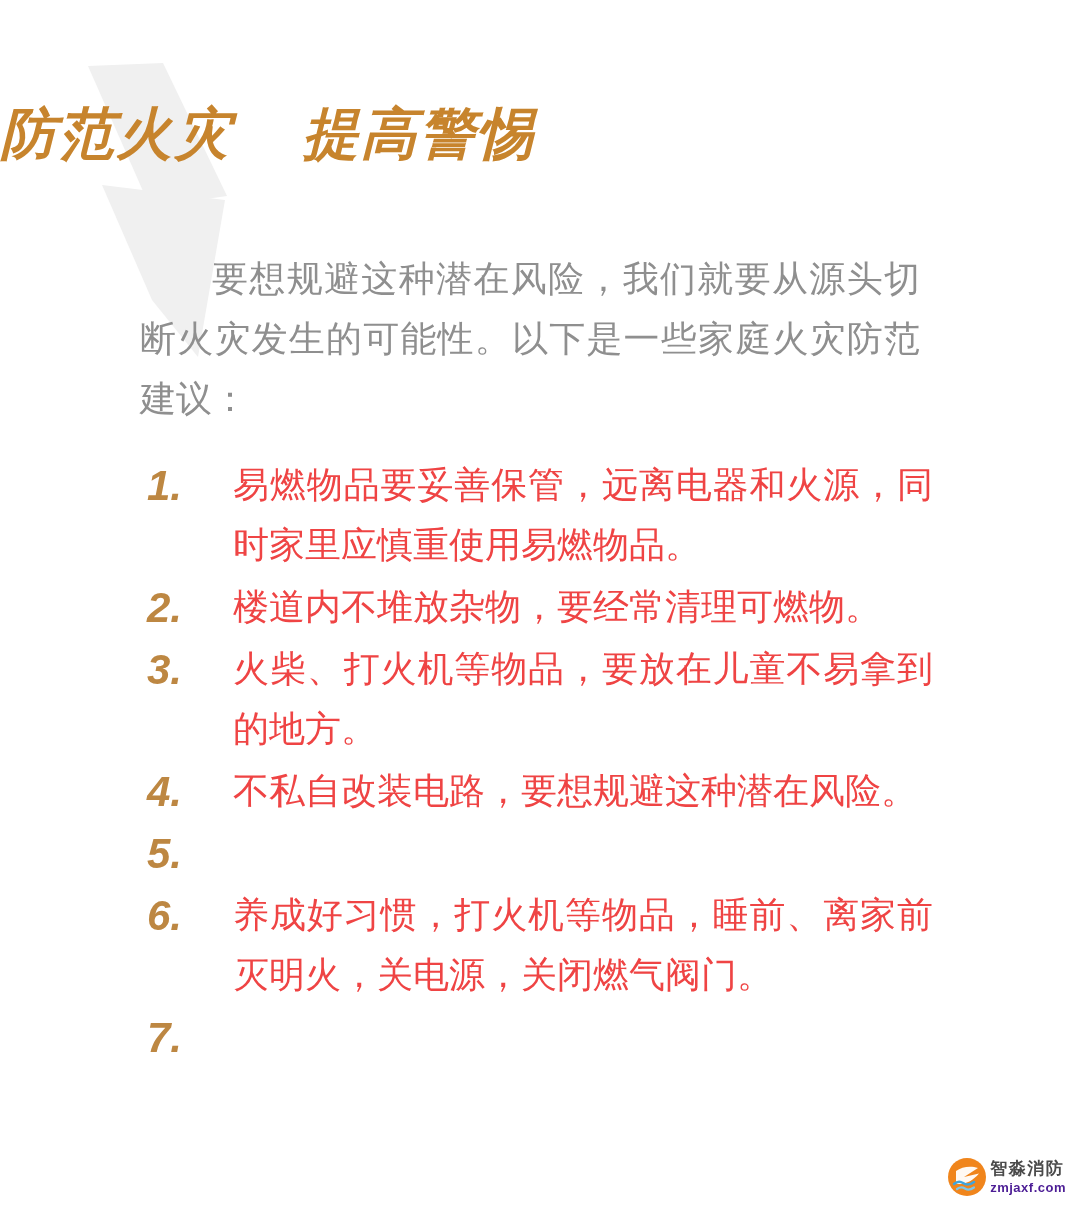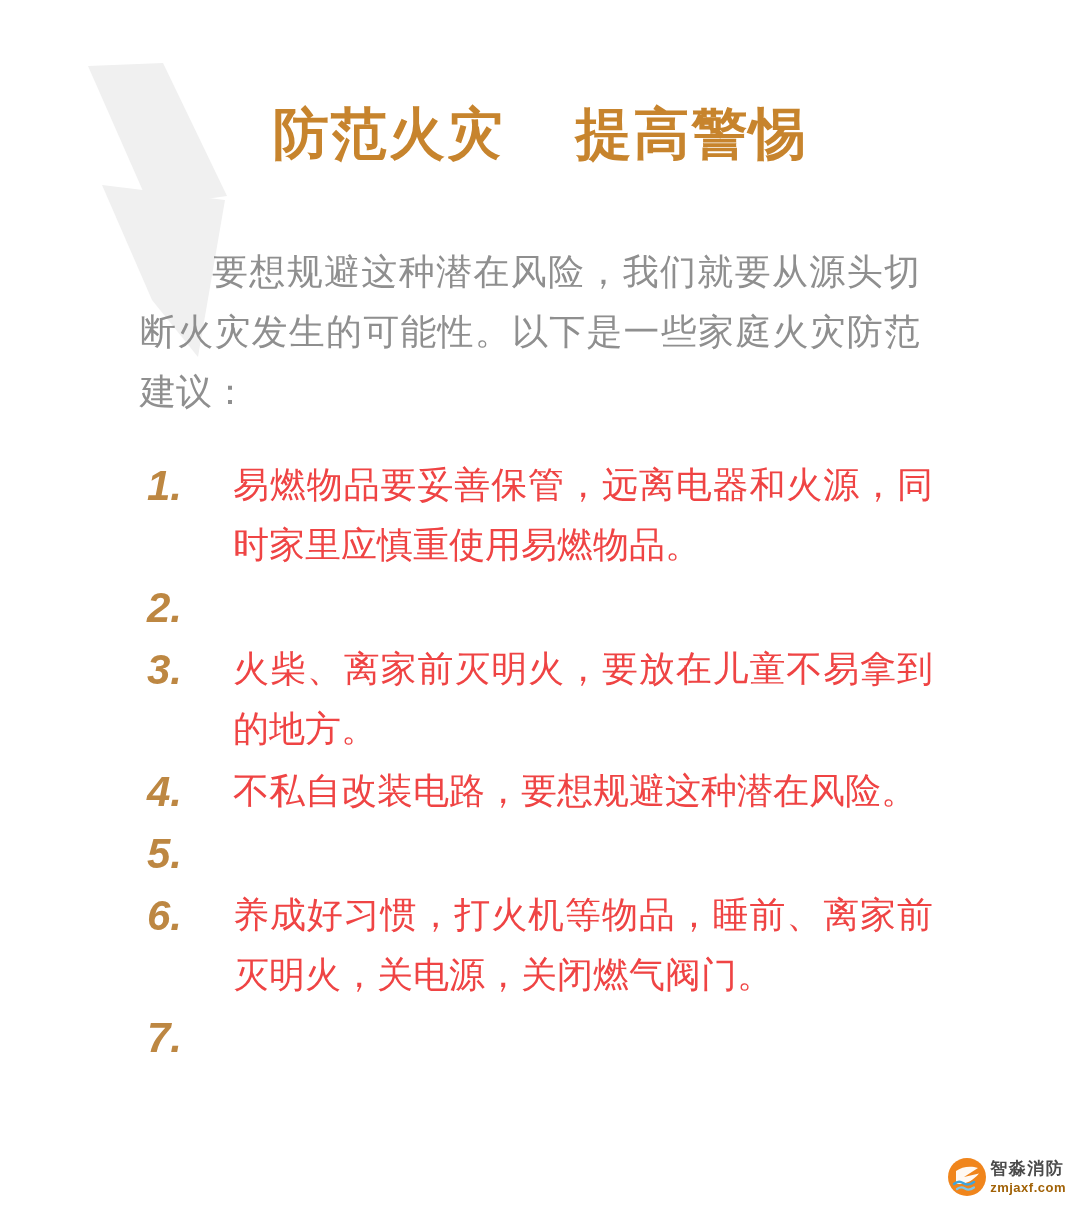--- a/index.html
+++ b/index.html
@@ -21,34 +21,35 @@
     height: 300px;
   }
 
   
   .title {
     position: absolute;
     top: 100px;
     left: 0;
     width: 100%;
     margin: 0;
-    text-align: center;
+    text-align: left;
     font-size: 56px;
     line-height: 68px;
     font-weight: bold;
+    font-style: italic;
     letter-spacing: 2px;
     color: #c7842d;
     white-space: nowrap;
   }
   .title .t2 { margin-left: 0.95em; }
 
   
   .intro {
     position: absolute;
-    top: 242px;
+    top: 249px;
     left: 140px;
     width: 780px;
     margin: 0;
     font-size: 36px;
     line-height: 60px;
     color: #8f8f8f;
     text-align: justify;
     text-justify: inter-character;
     text-indent: 72px;
   }
@@ -106,21 +107,21 @@
   .wm-brand {
     font-size: 17px;
     color: #4a4a4a;
     letter-spacing: 1.5px;
     font-weight: bold;
   }
   .wm-url {
     margin-top: 4px;
     font-size: 13px;
     font-weight: bold;
-    color: #a16207;
+    color: #4c1d95;
     letter-spacing: 0.5px;
   }
 </style>
 </head>
 <body>
 
 <div class="page">
 
   <svg class="bolt" viewBox="0 0 150 300" aria-hidden="true">
     <polygon points="3,6 78,3 142,136 65,147" fill="#f0f0f0"></polygon>
@@ -134,24 +135,25 @@
 
   <p class="intro">要想规避这种潜在风险，我们就要从源头切断火灾发生的可能性。以下是一些家庭火灾防范建议：</p>
 
   <ol class="tips">
     <li class="tip">
       <span class="num">1.</span>
       <span class="txt">易燃物品要妥善保管，远离电器和火源，同时家里应慎重使用易燃物品。</span>
     </li>
     <li class="tip">
       <span class="num">2.</span>
+      <span class="txt">楼道内不堆放杂物，要经常清理可燃物。</span>
     </li>
     <li class="tip">
       <span class="num">3.</span>
-      <span class="txt">火柴、离家前灭明火，要放在儿童不易拿到的地方。</span>
+      <span class="txt">火柴、打火机等物品，要放在儿童不易拿到的地方。</span>
     </li>
     <li class="tip">
       <span class="num">4.</span>
       <span class="txt">不私自改装电路，要想规避这种潜在风险。</span>
     </li>
     <li class="tip">
       <span class="num">5.</span>
     </li>
     <li class="tip">
       <span class="num">6.</span>

